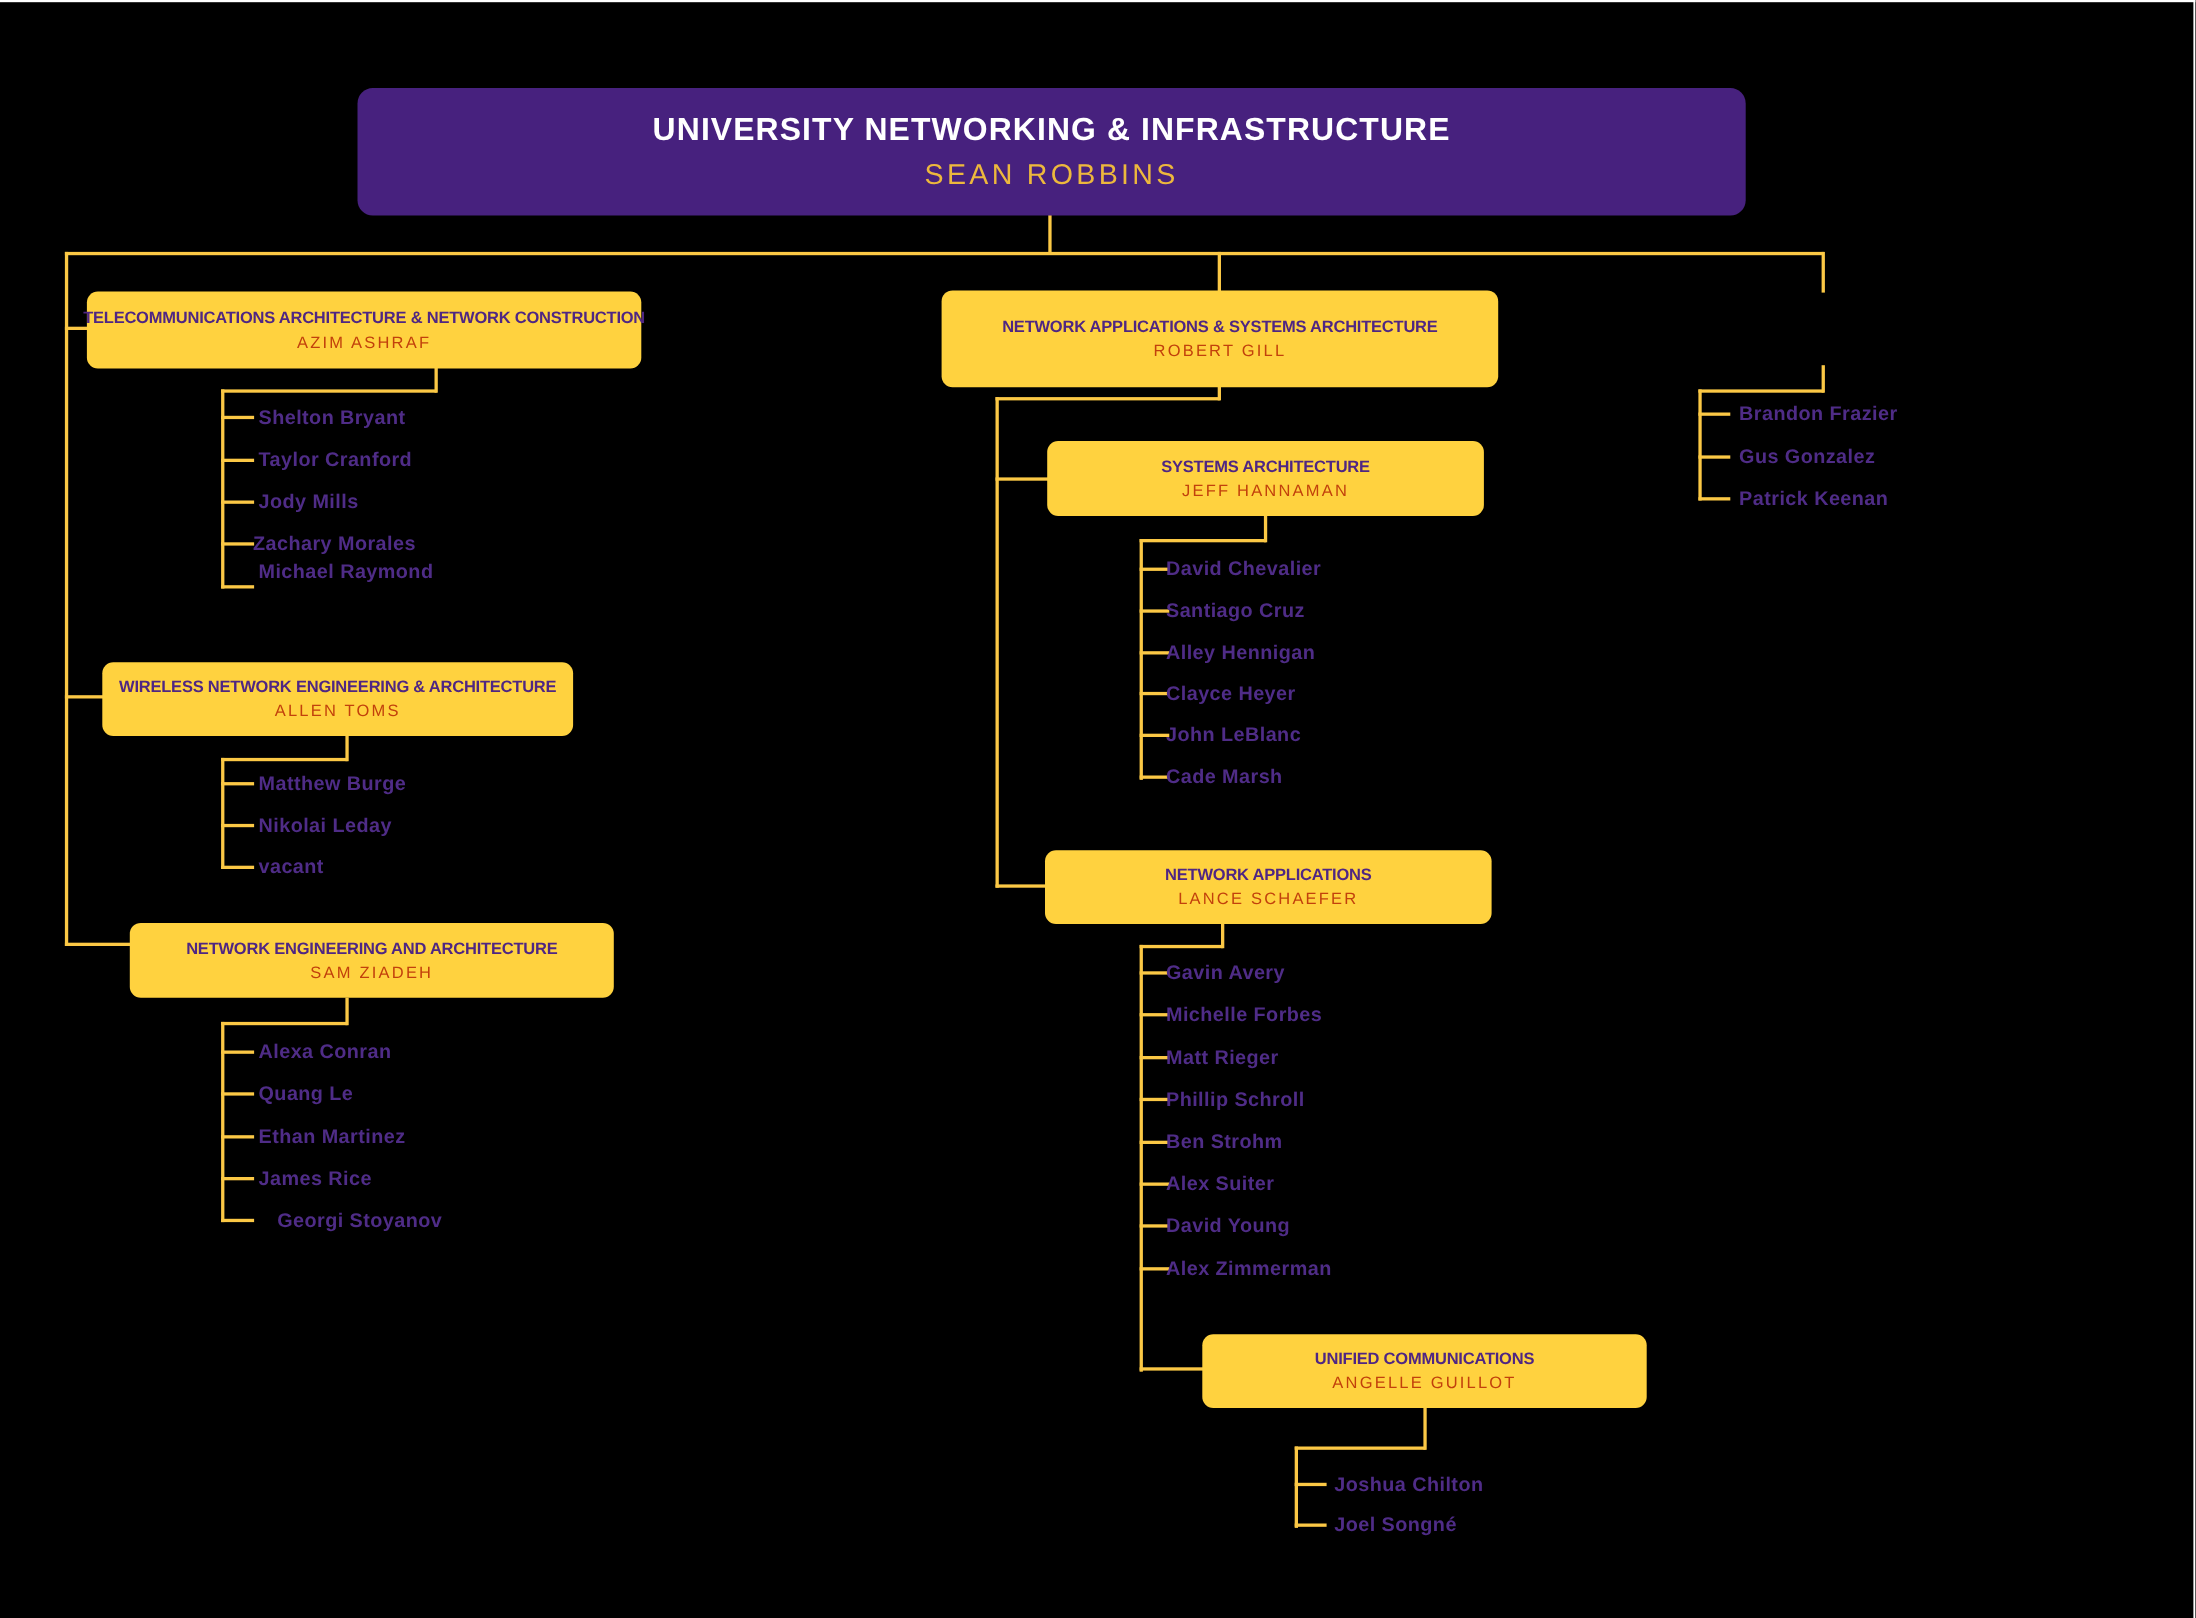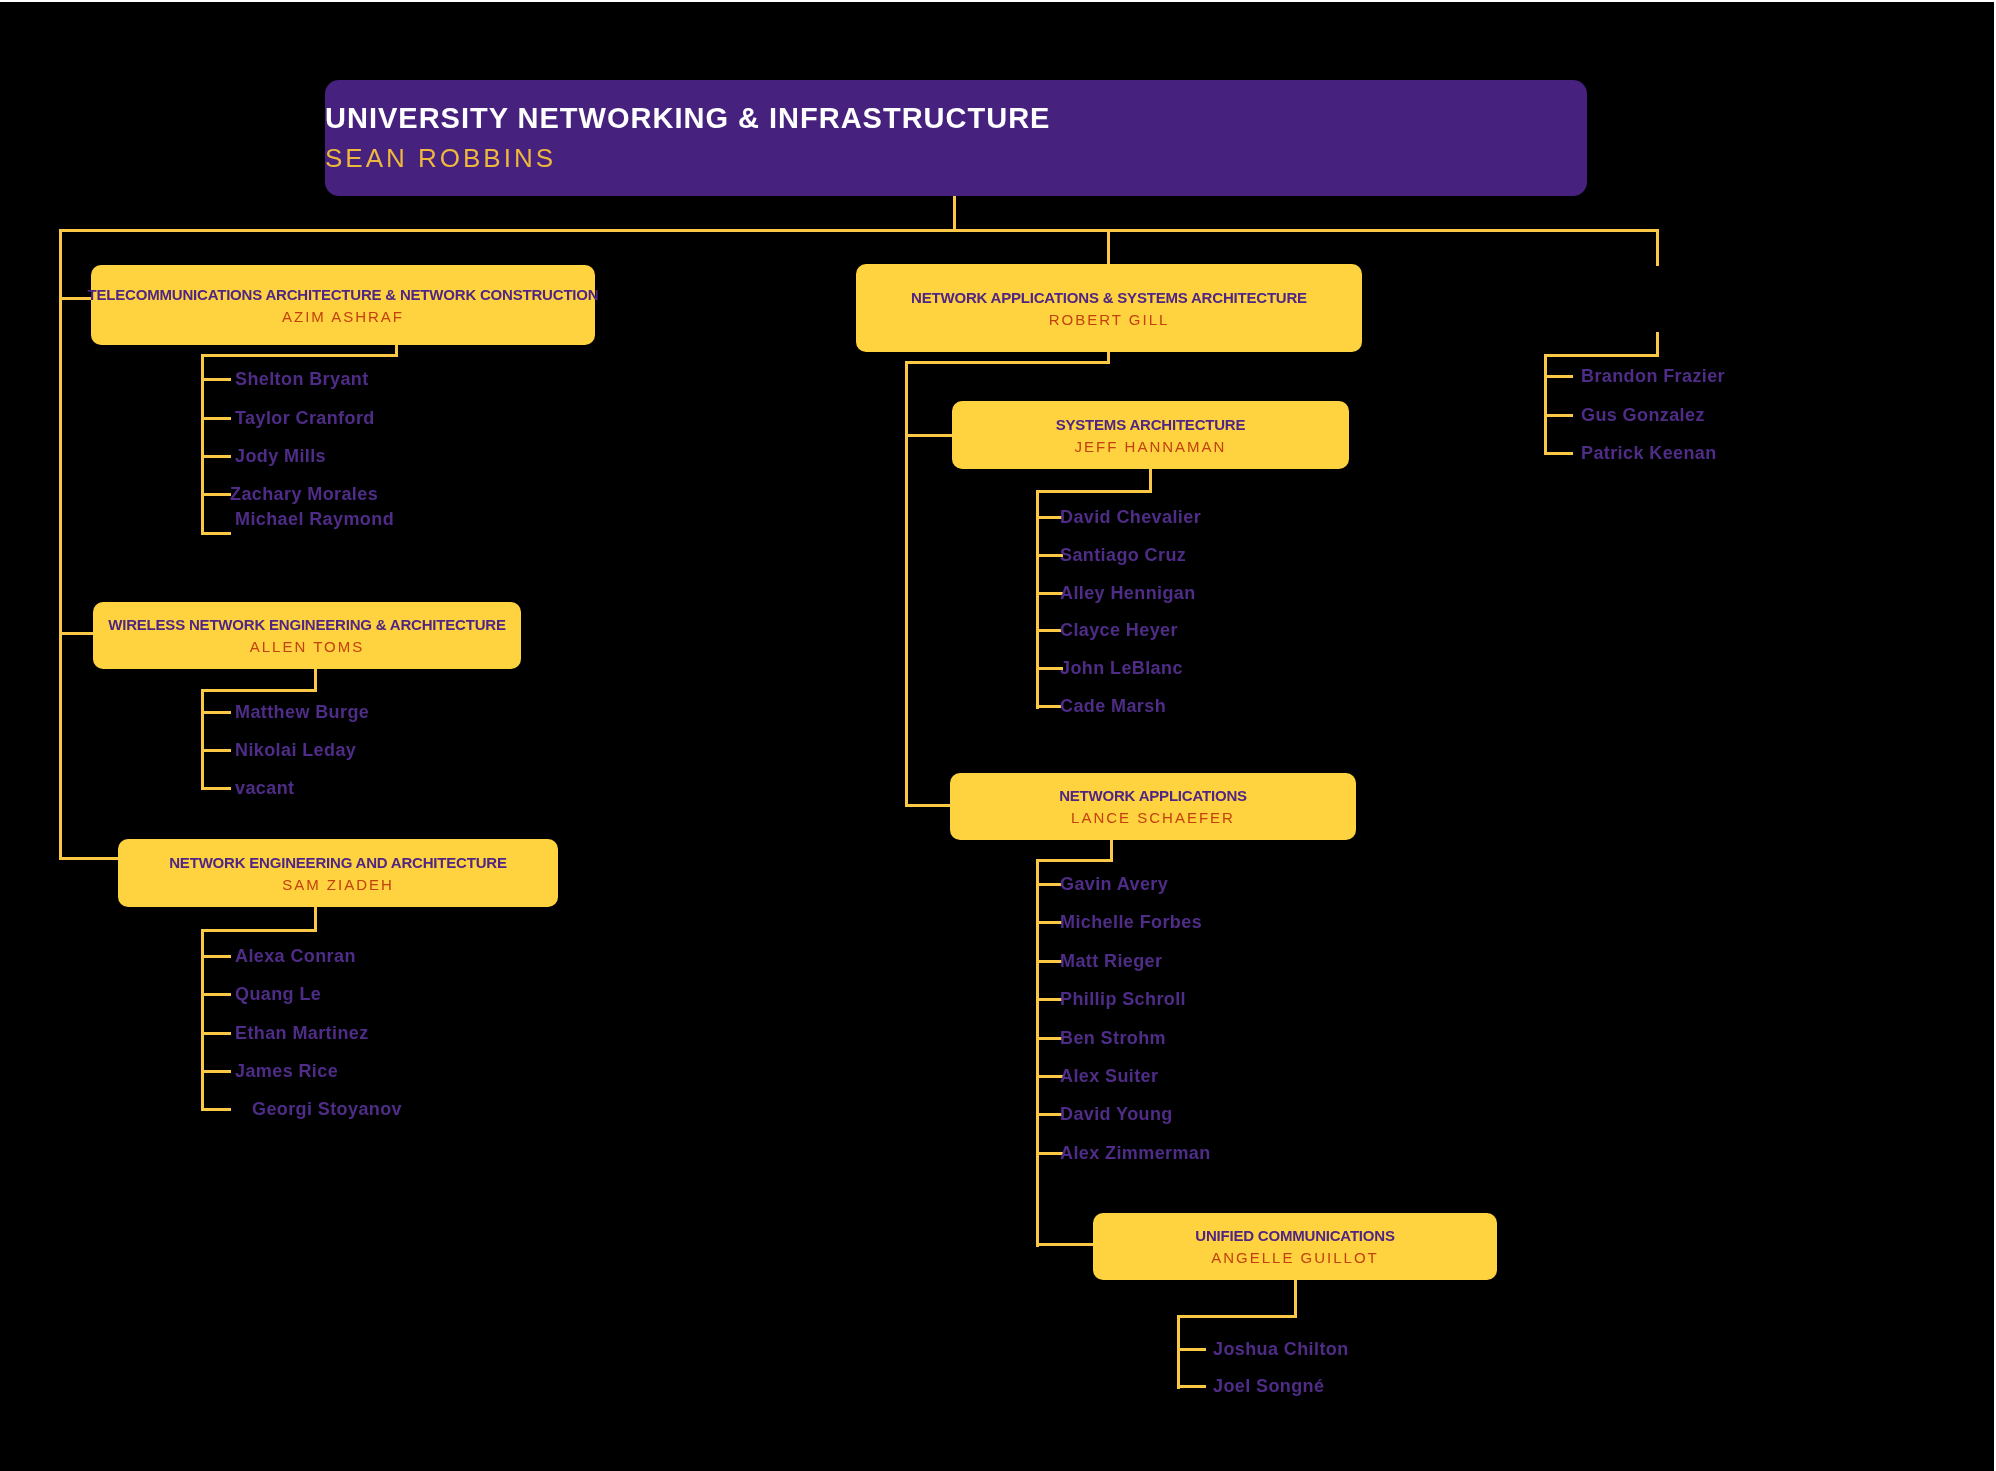--- a/index.html
+++ b/index.html
@@ -12,21 +12,21 @@
     box-sizing:border-box;
     overflow:hidden;
     font-family:"Liberation Sans", sans-serif;
   }
   
   .h{position:absolute;height:3px;background:#FBC845;}
   .v{position:absolute;width:3px;background:#FBC845;}
   
   .root-node{
     position:absolute;background:#47217E;border-radius:14px;
-    display:flex;flex-direction:column;justify-content:center;gap:8px;
+    display:flex;flex-direction:column;align-items:center;justify-content:center;gap:8px;
   }
   .root-title{color:#fff;font-weight:bold;font-size:29px;letter-spacing:1px;white-space:nowrap;}
   .root-name{color:#EDB83D;font-size:26px;letter-spacing:3px;white-space:nowrap;}
   
   .node{
     position:absolute;background:#FFD23F;border-radius:10px;
     display:flex;flex-direction:column;align-items:center;justify-content:center;gap:5px;
   }
   .node-title{color:#4F2683;font-weight:bold;font-size:15px;letter-spacing:-0.2px;white-space:nowrap;}
   .node-lead{color:#c2410c;font-size:15px;letter-spacing:2px;white-space:nowrap;}
@@ -115,21 +115,21 @@
   <div class="v" style="left:1544px;top:352px;height:101px"></div>
   <div class="h" style="left:1544px;top:373px;width:29px"></div>
   <div class="h" style="left:1544px;top:412px;width:29px"></div>
   <div class="h" style="left:1544px;top:450px;width:29px"></div>
 
   <div class="root-node" style="left:325px;top:78px;width:1262px;height:116px">
     <div class="root-title">UNIVERSITY NETWORKING &amp; INFRASTRUCTURE</div>
     <div class="root-name">SEAN ROBBINS</div>
   </div>
 
-  <div class="node" style="left:91px;top:263px;width:504px;height:80px">
+  <div class="node" style="left:79px;top:263px;width:504px;height:70px">
     <div class="node-title">TELECOMMUNICATIONS ARCHITECTURE &amp; NETWORK CONSTRUCTION</div>
     <div class="node-lead">AZIM ASHRAF</div>
   </div>
 
   <div class="node" style="left:856px;top:262px;width:506px;height:88px">
     <div class="node-title">NETWORK APPLICATIONS &amp; SYSTEMS ARCHITECTURE</div>
     <div class="node-lead">ROBERT GILL</div>
   </div>
 
 

